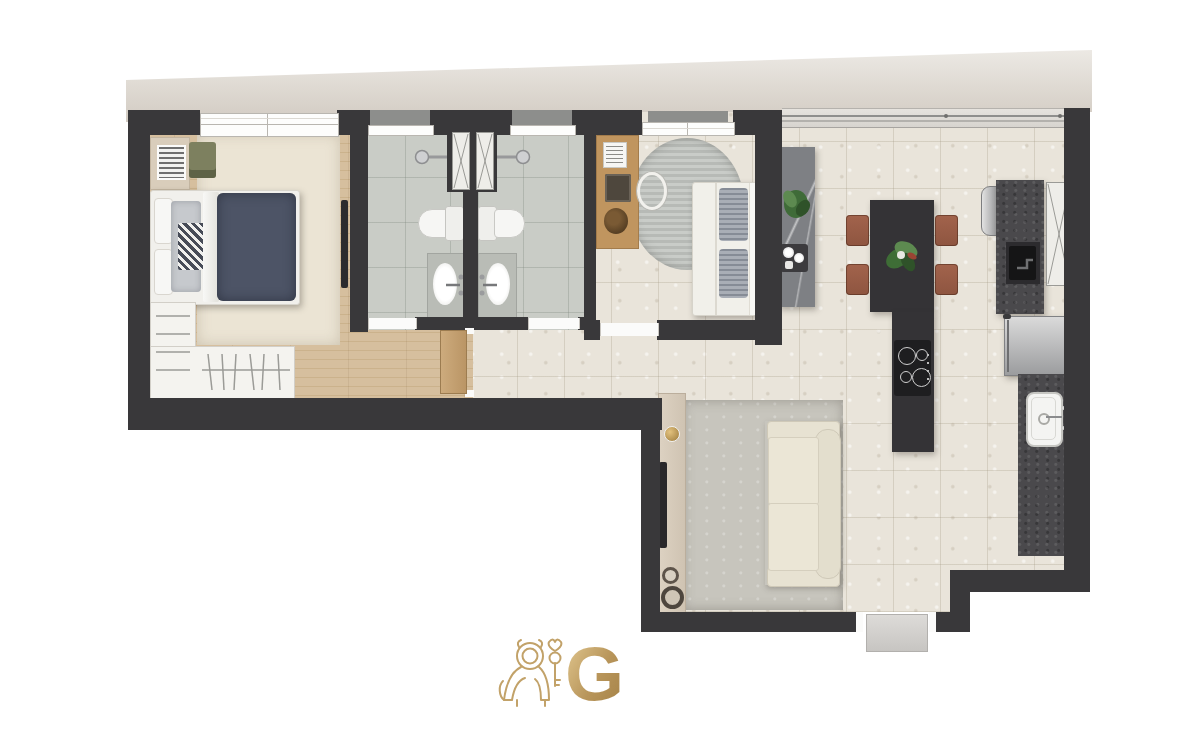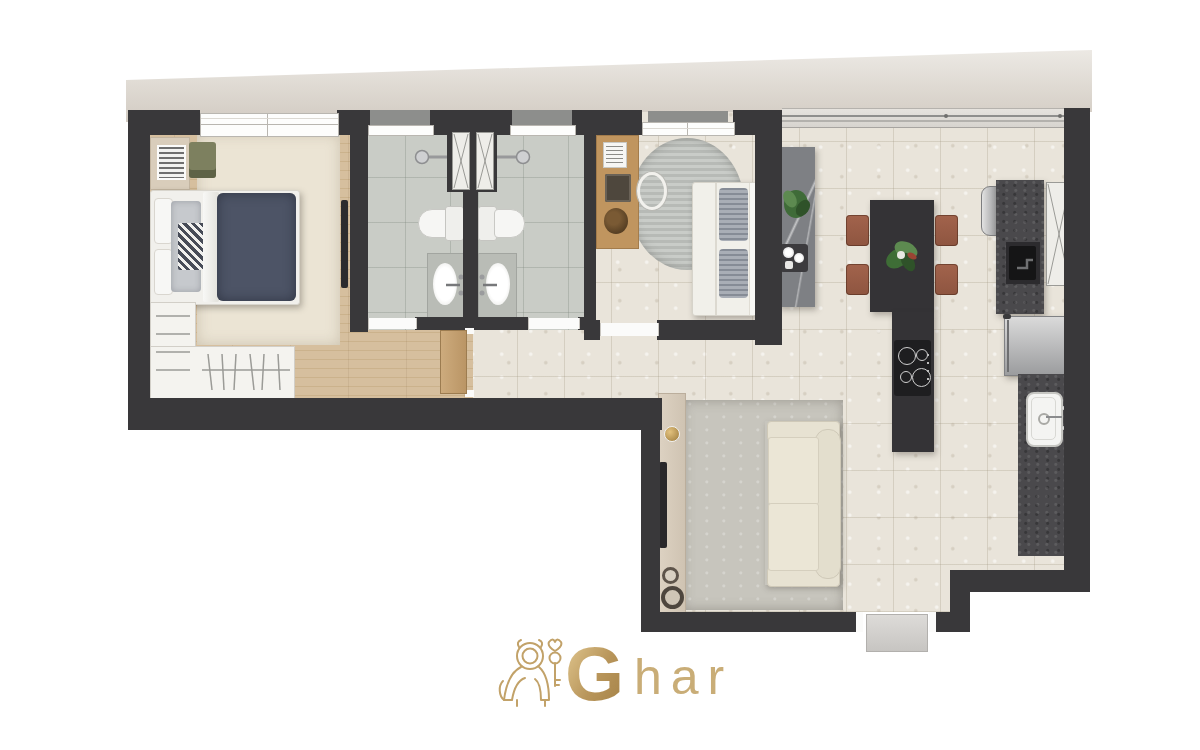--- a/index.html
+++ b/index.html
@@ -327,15 +327,14 @@
       <line x1="20" y1="66" x2="20" y2="72"></line>
         <line x1="48" y1="66" x2="48" y2="72"></line>
       <path d="M52 8 q4 -5 6 0 q2 -5 6 0 q2 4 -6 9 q-8 -5 -6 -9"></path>
       <circle cx="58" cy="24" r="5.5"></circle>
       <line x1="58" y1="29" x2="58" y2="52"></line>
       <line x1="58" y1="46" x2="63" y2="46"></line>
         <line x1="58" y1="51" x2="62" y2="51"></line>
     </g>
   </svg>
   <div class="logoG" style="left:565px;top:636px;">G</div>
-  <div class="logoTxt" style="left:634px;top:652px;">har</div>
 
 </div>
 
 </body></html>

